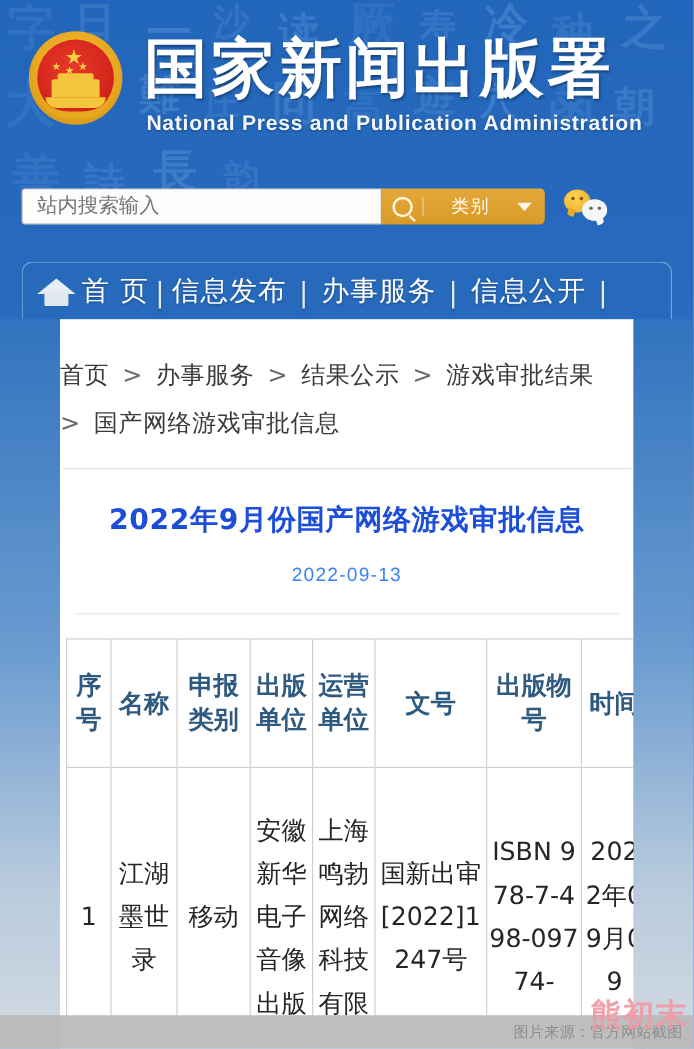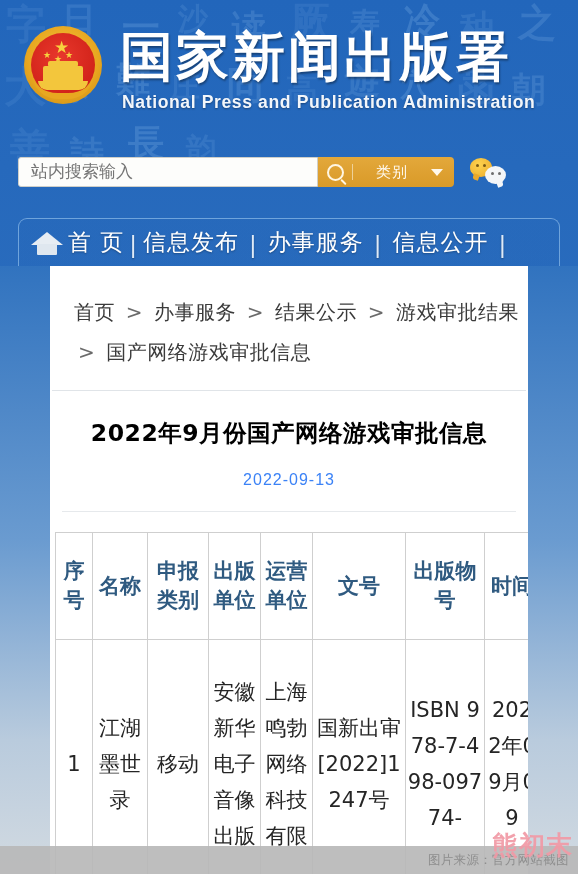--- a/index.html
+++ b/index.html
@@ -166,32 +166,32 @@
   .navitem{padding:0 3px;white-space:nowrap;}
   .navsep{padding:0 7px;color:#dfeaf7;}
   .navsep.tight{padding:0 2px;}
 
   
   #card{
     position:absolute;left:50px;top:266px;width:478px;height:608px;
     background:#ffffff;
   }
   #bcwrap{
-    padding:26px 6px 0 24px;
+    padding:26px 6px 0 0;
     font-family:"DejaVu Sans","Liberation Sans",sans-serif;
     font-size:20px;line-height:40px;color:#3b3b3b;letter-spacing:.5px;
   }
   .bc-sep{color:#6b6b6b;padding:0 4px;}
   #rule1{
     margin:18px 2px 0 2px;height:1px;background:#e0e4e8;
   }
   #doc-title{
     margin-top:26px;text-align:center;
     font-family:"DejaVu Sans","Liberation Sans",sans-serif;
-    font-size:23.5px;font-weight:700;color:#000000;letter-spacing:.5px;
+    font-size:23.5px;font-weight:700;color:#1d4ed8;letter-spacing:.5px;
   }
   #doc-date{
     margin-top:22px;text-align:center;
     font-family:"Liberation Sans","DejaVu Sans",sans-serif;
     font-size:16px;color:#3b82f6;letter-spacing:1px;
   }
   #rule2{
     margin:22px 12px 0 12px;height:1px;background:#e6e9ec;
   }
 

